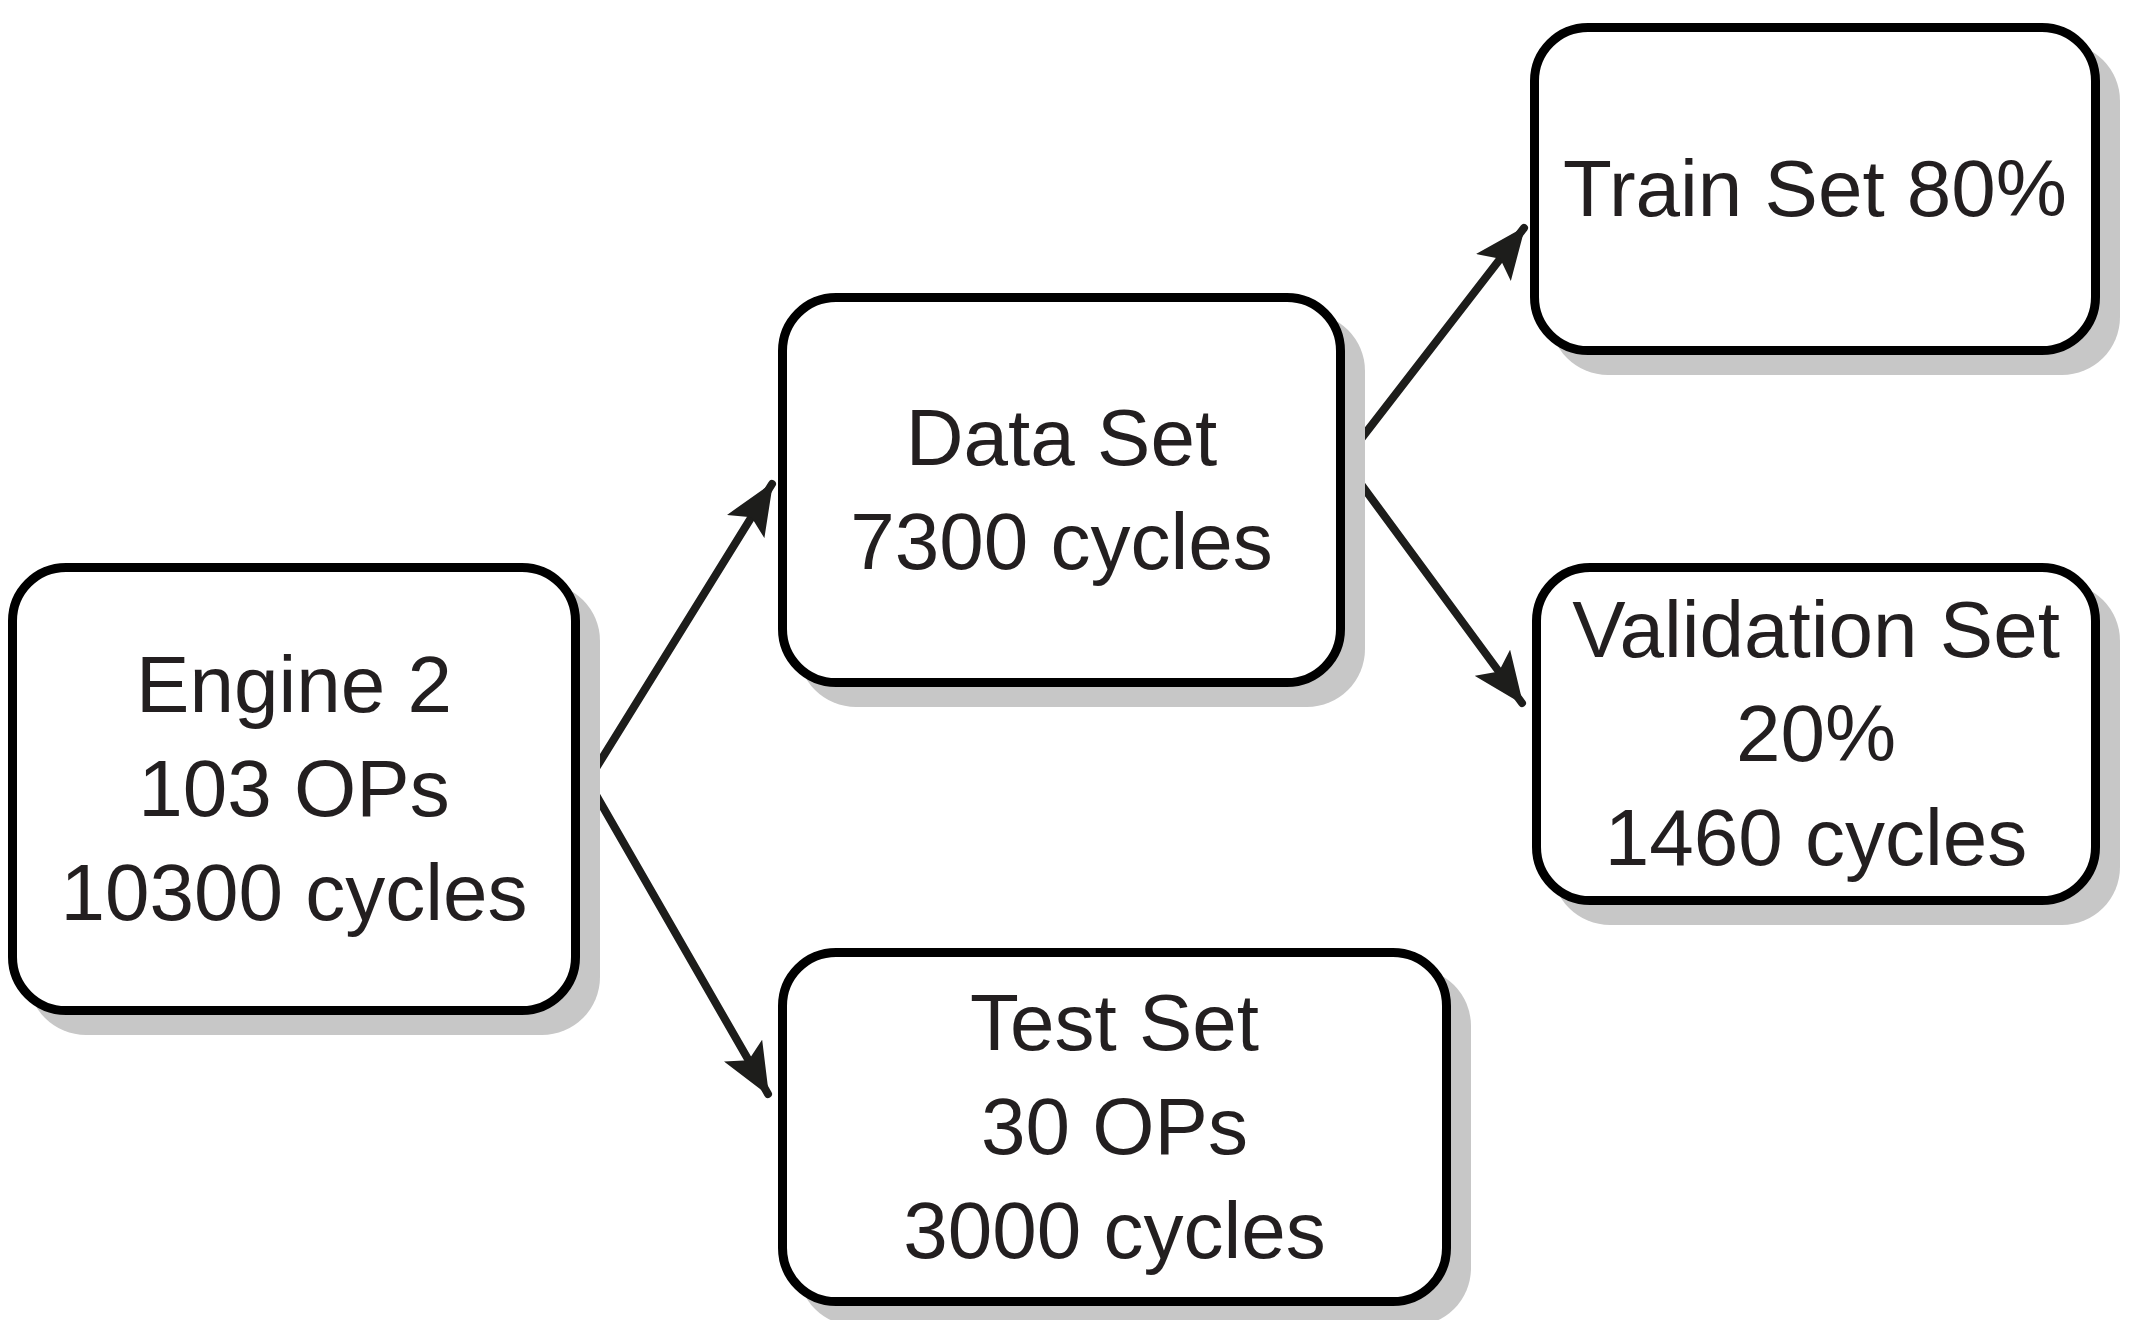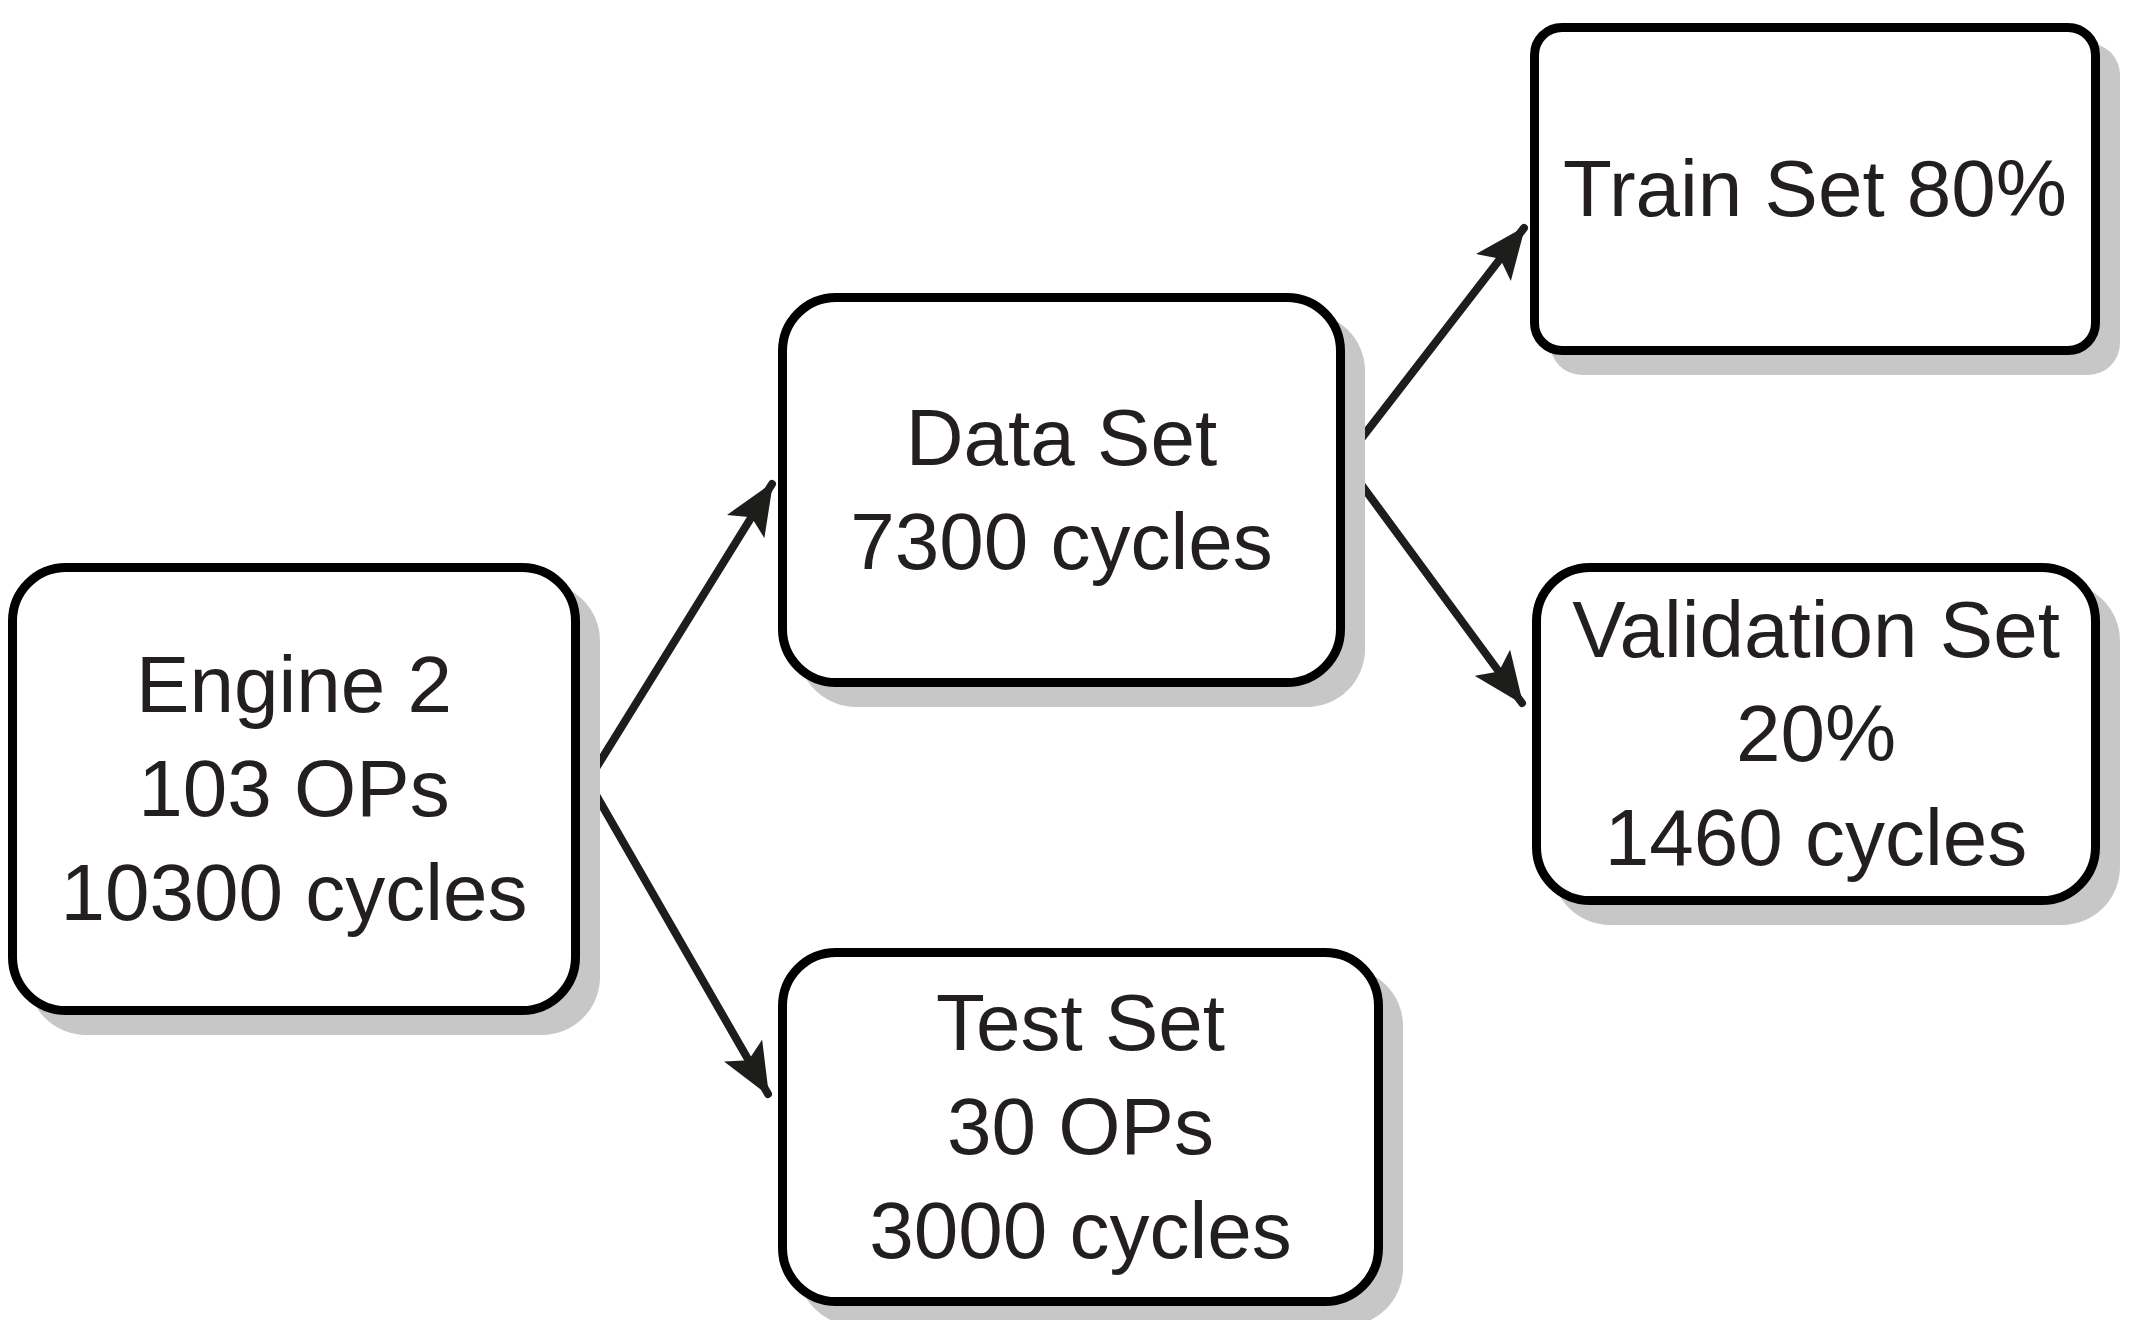--- a/index.html
+++ b/index.html
@@ -32,22 +32,22 @@
     justify-content: center;
     align-items: center;
     text-align: center;
     color: var(--text, #231f20);
     font-size: 80px;
     line-height: 104px;
     white-space: nowrap;
   }
   .node-engine        { left: 8px;   top: 563px; width: 572px; height: 452px; }
   .node-data-set      { left: 778px;  top: 293px; width: 567px; height: 394px; }
-  .node-test-set      { left: 778px;  top: 948px; width: 605px; height: 358px; }
-  .node-train-set     { left: 1530px; top: 23px;  width: 570px; height: 332px; border-radius: 32px; }
+  .node-test-set      { left: 778px;  top: 948px; width: 673px; height: 358px; }
+  .node-train-set     { left: 1530px; top: 23px;  width: 570px; height: 332px; }
   .node-validation-set{ left: 1532px; top: 563px; width: 568px; height: 342px; }
 
   svg.arrows {
     position: absolute;
     inset: 0;
     pointer-events: none;
   }
   svg.arrows line {
     stroke: var(--arrow, #1d1d1b);
     stroke-width: 8;

